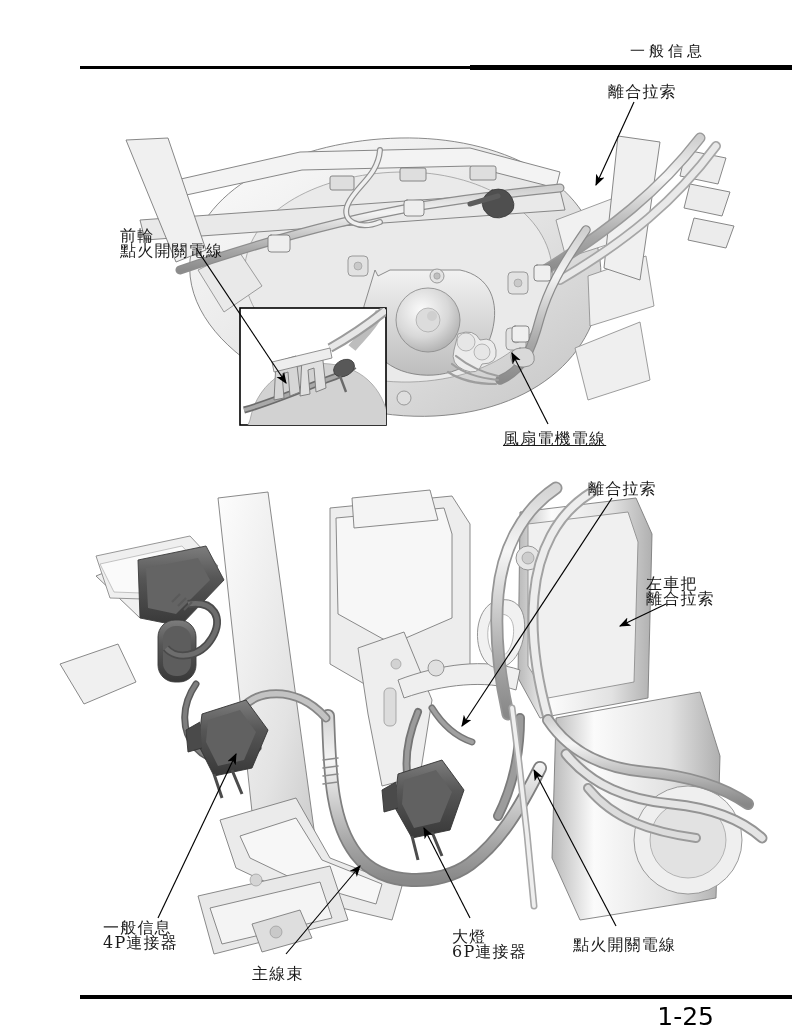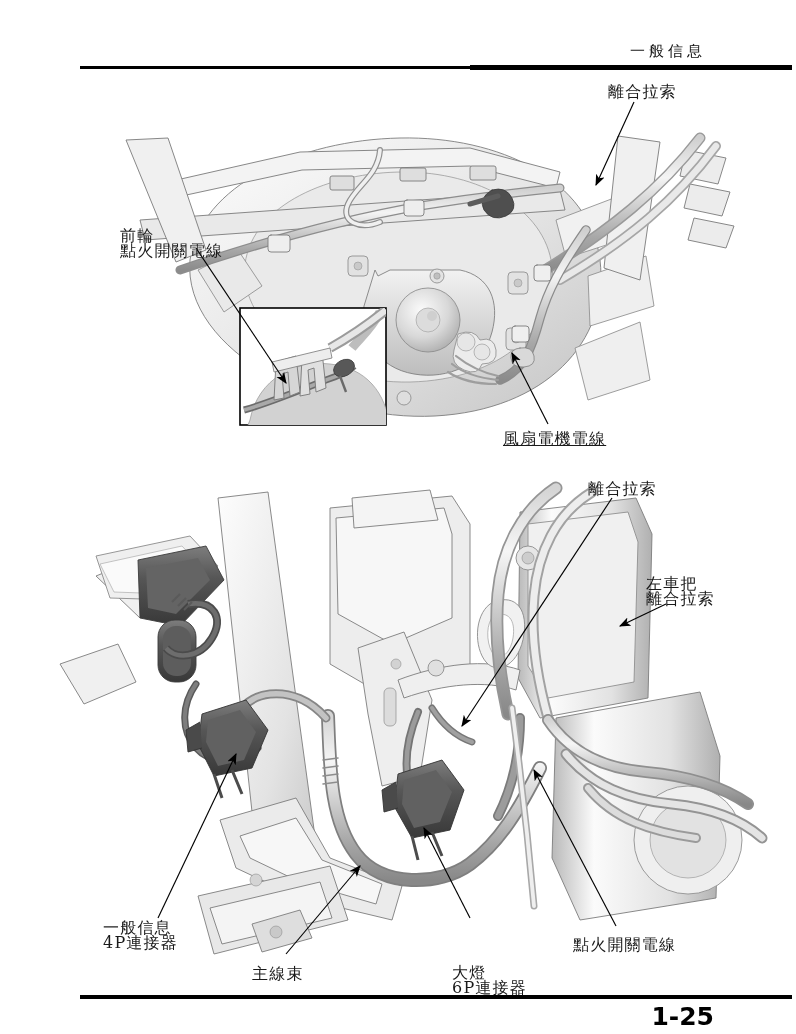--- a/index.html
+++ b/index.html
@@ -53,21 +53,21 @@
     top: 995px;
     width: 712px;
     height: 4px;
     background: #000;
   }
   .page-number {
     position: absolute;
     right: 82px;
     top: 1002px;
     font-size: 25px;
-    font-weight: bold;
+    font-weight: normal;
     color: #000;
     letter-spacing: 0px;
     font-family: "DejaVu Sans", "Liberation Sans", sans-serif;
   }
 
   
   .figure {
     position: absolute;
   }
   #figure-1 { left: 0px;  top: 80px;  width: 796px; height: 380px; }
@@ -89,21 +89,21 @@
   
   #callout-clutch-cable-top   { left: 608px; top: 84px; }
   #callout-front-wheel-sensor { left: 120px; top: 228px; }
   #callout-fan-motor-wire     { left: 503px; top: 431px; text-decoration: underline; }
 
   
   #callout-clutch-cable-lower { left: 588px; top: 481px; }
   #callout-left-handlebar     { left: 646px; top: 576px; }
   #callout-antitheft          { left: 103px; top: 920px; }
   #callout-main-harness       { left: 252px; top: 966px; }
-  #callout-headlight          { left: 452px; top: 965px; }
+  #callout-headlight          { left: 452px; top: 929px; }
   #callout-ignition-switch    { left: 573px; top: 937px; }
 </style>
 </head>
 <body>
 
 <div class="page">
 
   <div class="header-title">一般信息</div>
   <div class="header-rule"></div>
   <div class="header-rule-thick"></div>

